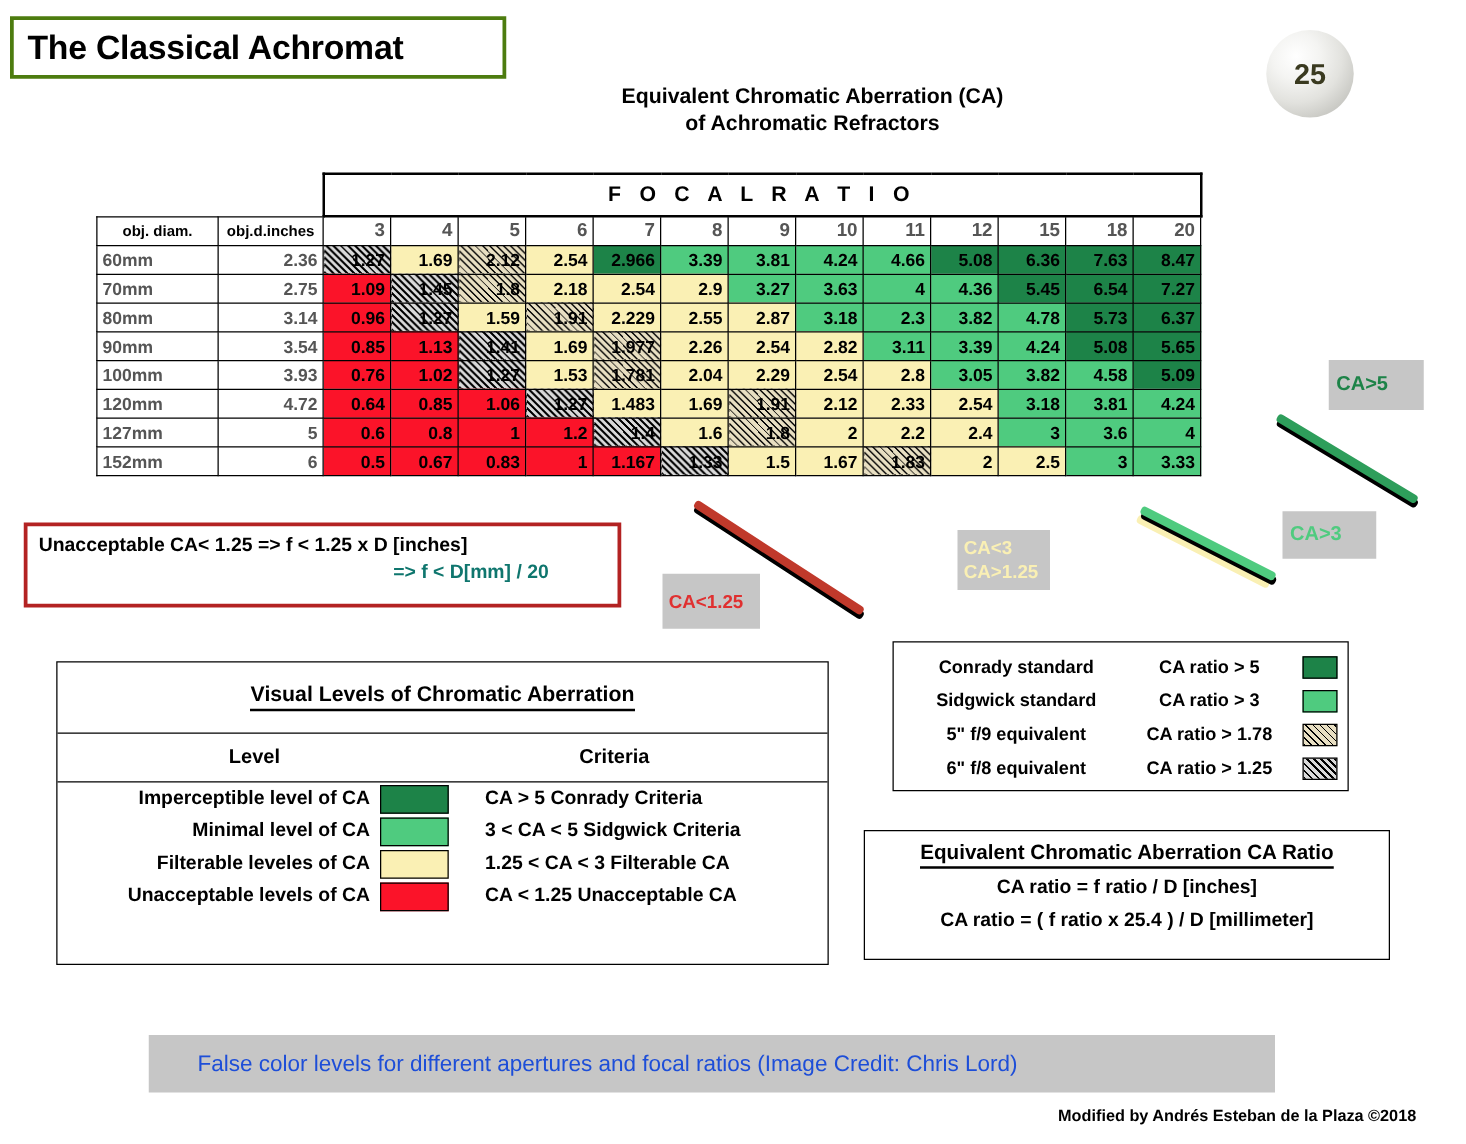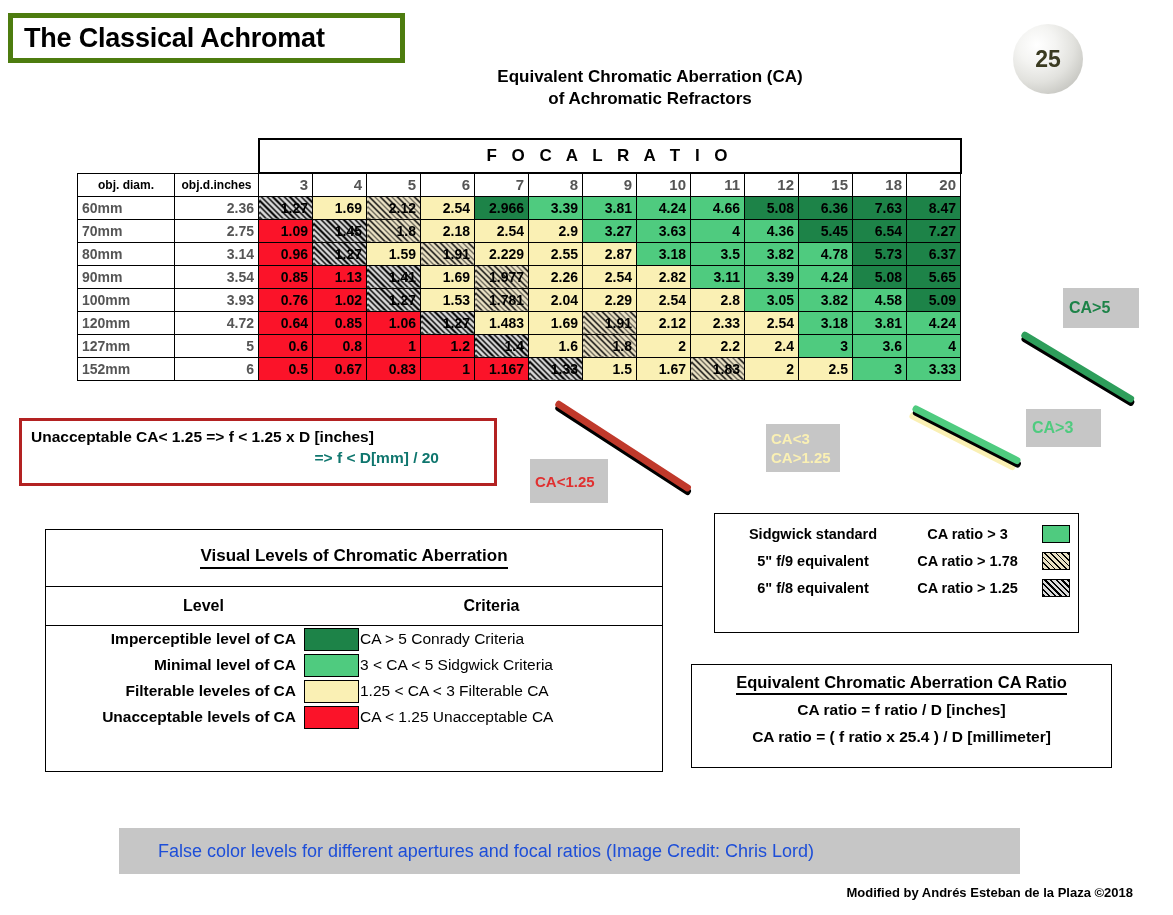--- a/index.html
+++ b/index.html
@@ -4,21 +4,21 @@
 <style>
   html,body{margin:0;padding:0;}
   body{
     width:1173px;height:915px;background:#ffffff;
     font-family:"Liberation Sans",sans-serif;
     position:relative;overflow:hidden;
   }
   
   #title-box{
     position:absolute;left:8px;top:13px;width:397px;height:50px;
-    border:5px solid #4d7c0f;box-sizing:border-box;
+    border:3px solid #4d7c0f;box-sizing:border-box;
     display:flex;align-items:center;
   }
   #title-box .t{font-size:27px;font-weight:bold;color:#000;padding-left:11px;letter-spacing:-0.2px;}
   
   #slide-ball{
     position:absolute;left:1013px;top:24px;width:70px;height:70px;border-radius:50%;
     background:radial-gradient(circle at 34% 30%, #ffffff 0%, #f4f4f2 28%, #e2e2de 55%, #c9c9c4 78%, #a9a9a4 100%);
     display:flex;align-items:center;justify-content:center;
   }
   #slide-ball .n{font-size:23px;font-weight:bold;color:#3a3a20;}
@@ -94,21 +94,21 @@
   }
   #legend-box .lg-title span{border-bottom:2px solid #000;padding-bottom:2px;}
   #legend-box .lg-rule{border-top:1.5px solid #000;margin-top:16px;}
   #legend-box .lg-head{display:flex;align-items:center;font-size:16px;font-weight:bold;height:38px;}
   #legend-box .lg-head .h1{width:315px;text-align:center;}
   #legend-box .lg-head .h2{flex:1;text-align:center;padding-right:40px;}
   #legend-box .lg-rows{border-top:1.5px solid #000;}
   .lg-row{display:flex;align-items:center;height:26px;}
   .lg-row .lvl{width:250px;text-align:right;font-size:15.5px;font-weight:bold;padding-right:8px;}
   .lg-row .sw{width:55px;height:23px;border:1px solid #000;box-sizing:border-box;}
-  .lg-row .crit{flex:1;font-size:15.5px;font-weight:normal;padding-left:1px;}
+  .lg-row .crit{flex:1;font-size:15.5px;font-weight:bold;padding-left:29px;}
   
   #standards-box{
     position:absolute;left:714px;top:513px;width:365px;height:120px;
     border:1.5px solid #000;box-sizing:border-box;background:#fff;padding-top:6px;
   }
   .st-row{display:flex;align-items:center;height:27px;padding:0 8px 0 12px;}
   .st-row .nm{width:172px;text-align:center;font-size:14.5px;font-weight:bold;}
   .st-row .rt{flex:1;text-align:center;font-size:14.5px;font-weight:bold;}
   .st-row .sw{width:28px;height:18px;border:1px solid #000;box-sizing:border-box;margin-left:6px;}
   
@@ -207,21 +207,21 @@
         <td class="rowlab">80mm</td>
         <td class="rowin">3.14</td>
         <td class="cell c-red">0.96</td>
         <td class="cell c-h125">1.27</td>
         <td class="cell c-yellow">1.59</td>
         <td class="cell c-h178">1.91</td>
         <td class="cell c-yellow">2.229</td>
         <td class="cell c-yellow">2.55</td>
         <td class="cell c-yellow">2.87</td>
         <td class="cell c-lgreen">3.18</td>
-        <td class="cell c-lgreen">3.5</td>
+        <td class="cell c-lgreen">2.3</td>
         <td class="cell c-lgreen">3.82</td>
         <td class="cell c-lgreen">4.78</td>
         <td class="cell c-dgreen">5.73</td>
         <td class="cell c-dgreen">6.37</td>
       </tr>
       <tr>
         <td class="rowlab">90mm</td>
         <td class="rowin">3.54</td>
         <td class="cell c-red">0.85</td>
         <td class="cell c-red">1.13</td>
@@ -361,20 +361,25 @@
         <div class="lvl">Unacceptable levels of CA</div>
         <div class="sw c-red"></div>
         <div class="crit">CA &lt; 1.25 Unacceptable CA</div>
       </div>
     </div>
 </div>
 
 <div id="standards-box">
   <div id="standards-rows">
       <div class="st-row">
+        <div class="nm">Conrady  standard</div>
+        <div class="rt">CA ratio &gt; 5</div>
+        <div class="sw c-dgreen"></div>
+      </div>
+      <div class="st-row">
         <div class="nm">Sidgwick standard</div>
         <div class="rt">CA ratio &gt; 3</div>
         <div class="sw c-lgreen"></div>
       </div>
       <div class="st-row">
         <div class="nm">5" f/9 equivalent</div>
         <div class="rt">CA ratio &gt; 1.78</div>
         <div class="sw c-h178"></div>
       </div>
       <div class="st-row">

